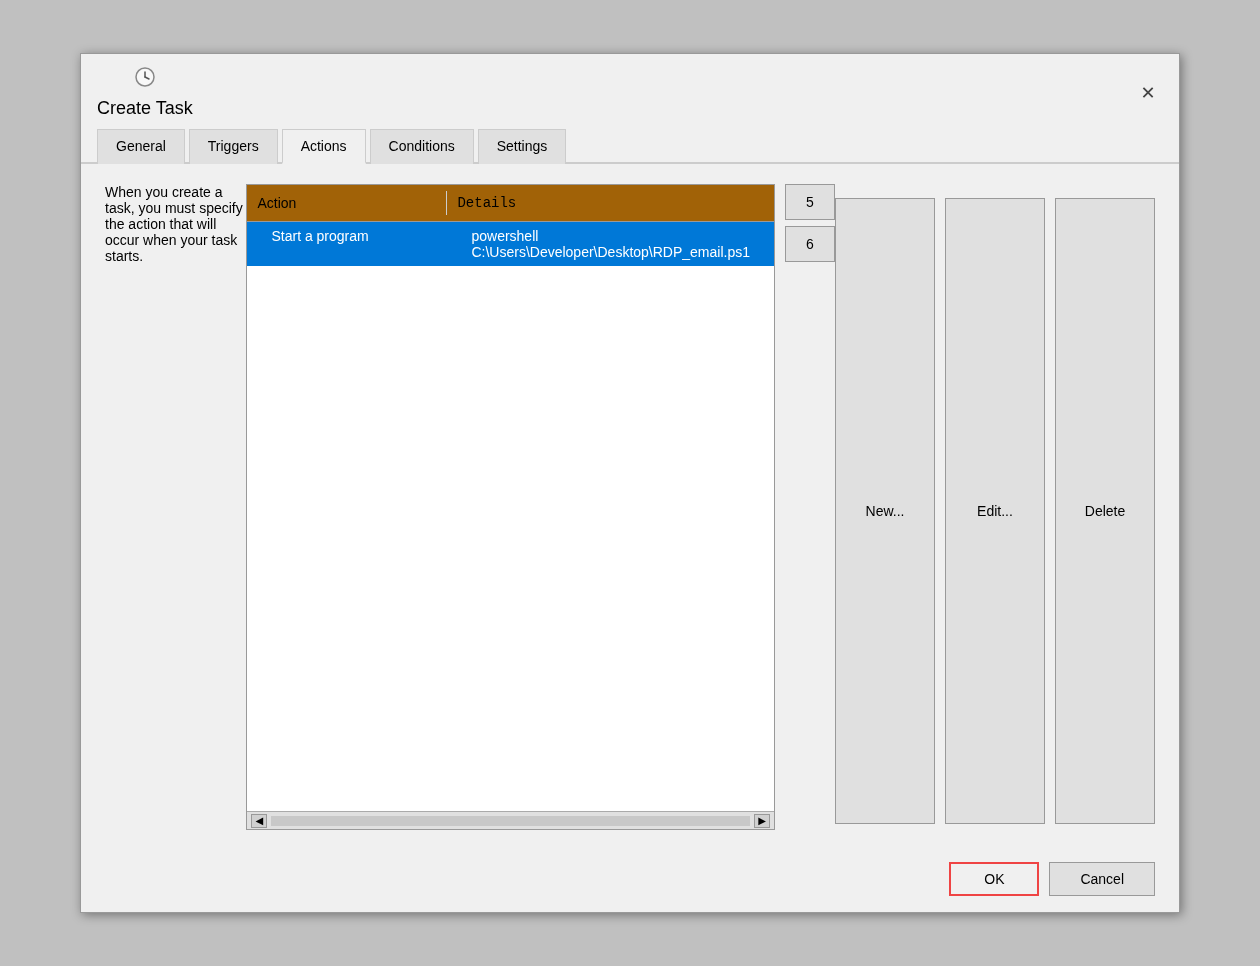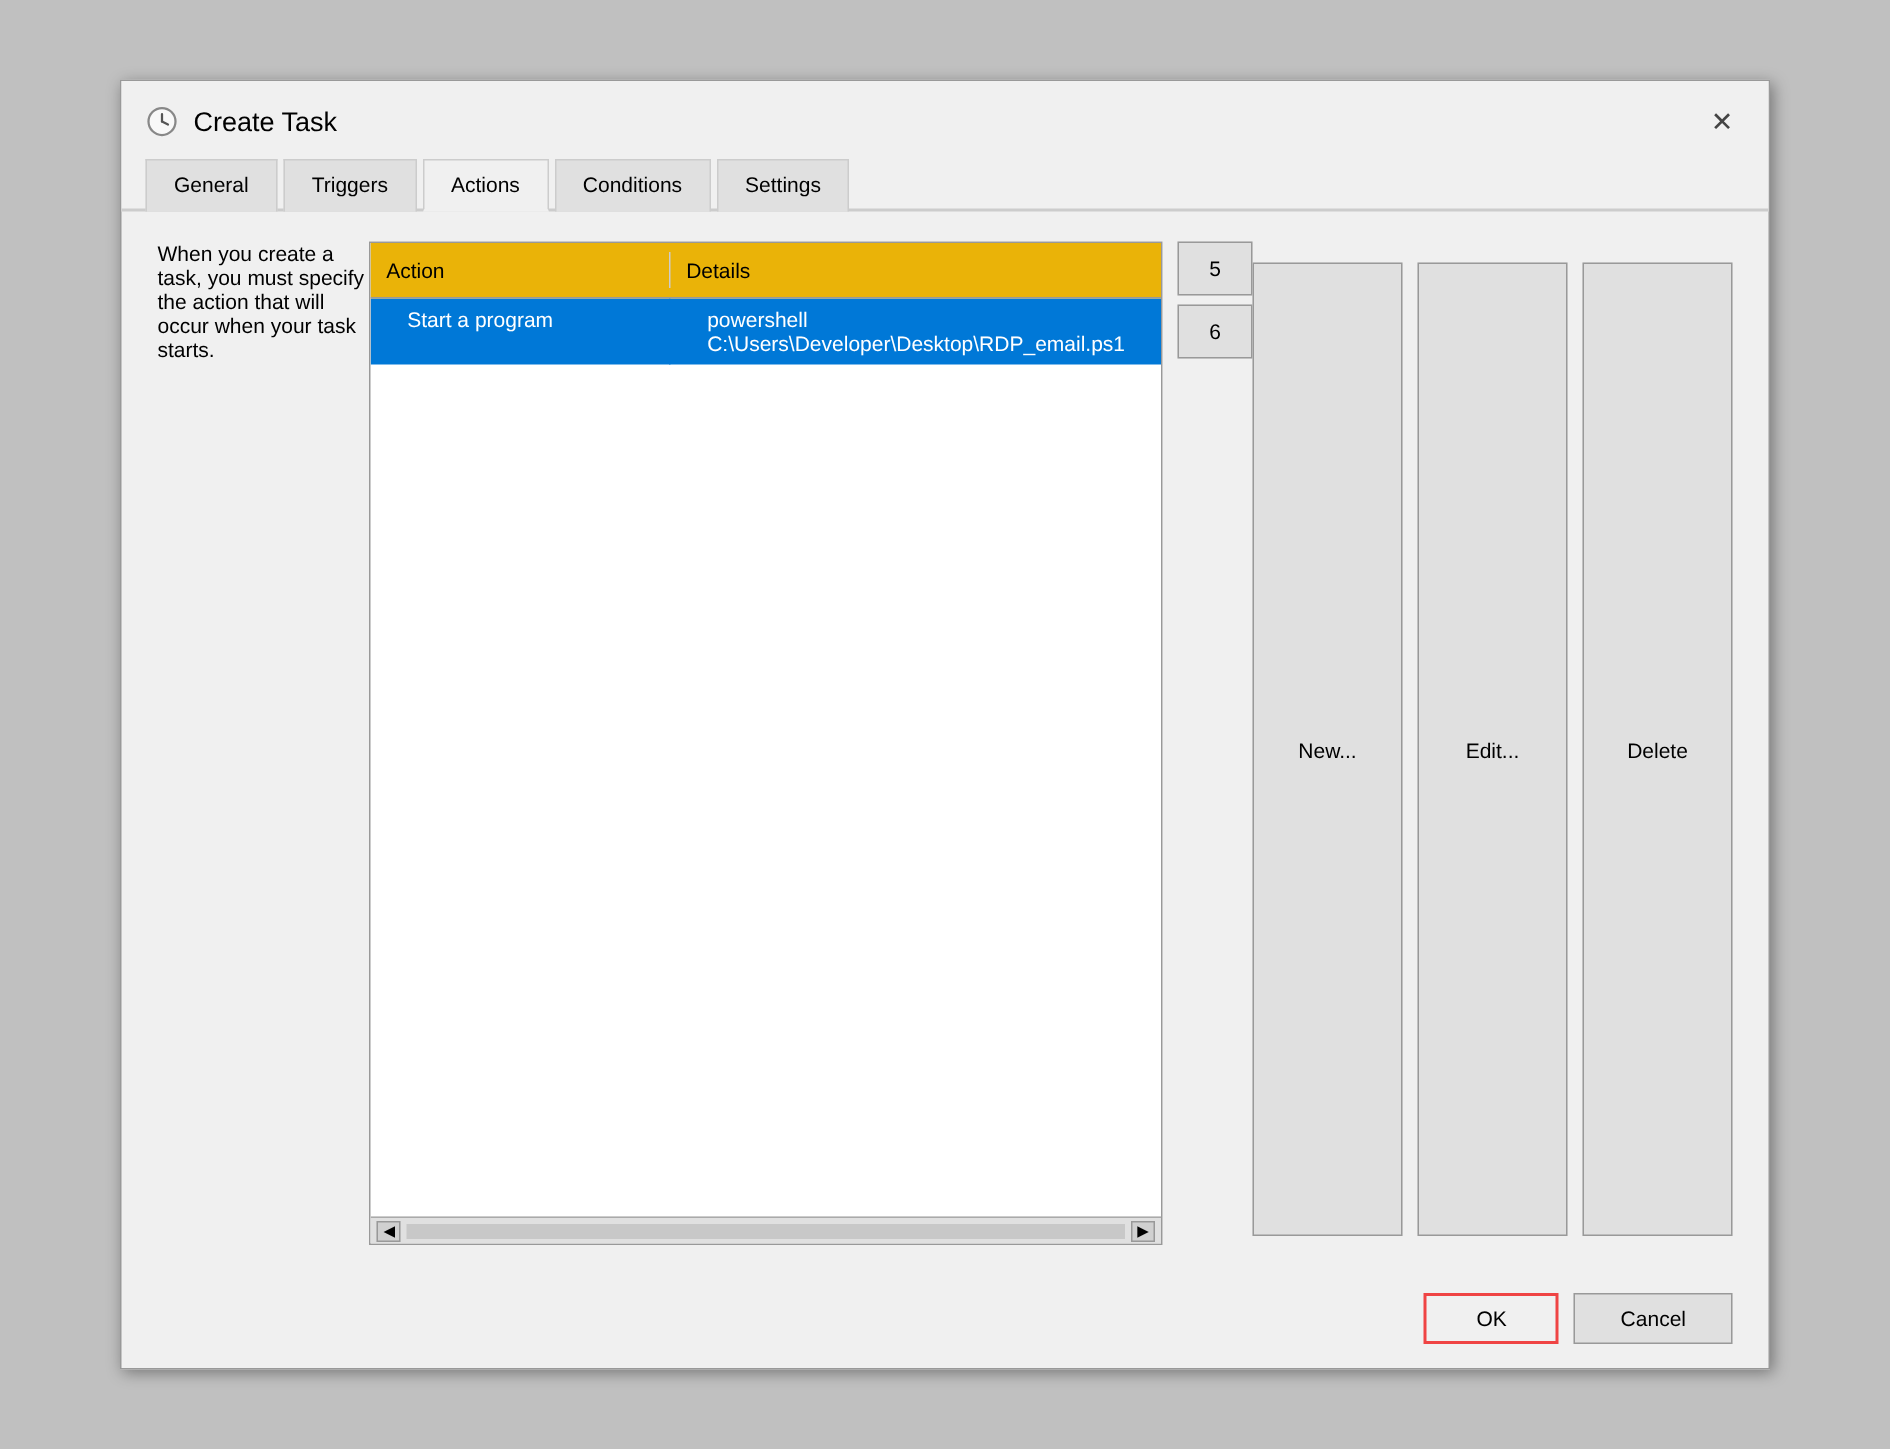--- a/index.html
+++ b/index.html
@@ -35,20 +35,21 @@
       display: flex;
       align-items: center;
       justify-content: space-between;
       border-bottom: none;
     }
 
     .title-bar-left {
       display: flex;
       align-items: center;
       gap: 10px;
+      flex-direction: column;
     }
 
     .title-text {
       font-size: 18px;
       font-weight: 400;
       color: #000;
     }
 
     .close-btn {
       width: 30px;
@@ -114,39 +115,40 @@
       flex: 1;
       border: 1px solid #999;
       background: #fff;
       overflow: hidden;
       display: flex;
       flex-direction: column;
     }
 
     .table-header {
       display: flex;
-      background: #eab308;
+      background: #a16207;
       border-bottom: 1px solid #999;
       padding: 6px 0;
     }
 
     .th {
       padding: 4px 10px;
       font-size: 14px;
       font-weight: 400;
       color: #000;
     }
 
     .th-action {
       width: 200px;
       border-right: 1px solid #ccc;
     }
 
     .th-details {
       flex: 1;
+      font-family: Liberation Mono, monospace;
     }
 
     .table-body {
       flex: 1;
       overflow-y: auto;
     }
 
     .table-row {
       display: flex;
       align-items: stretch;

